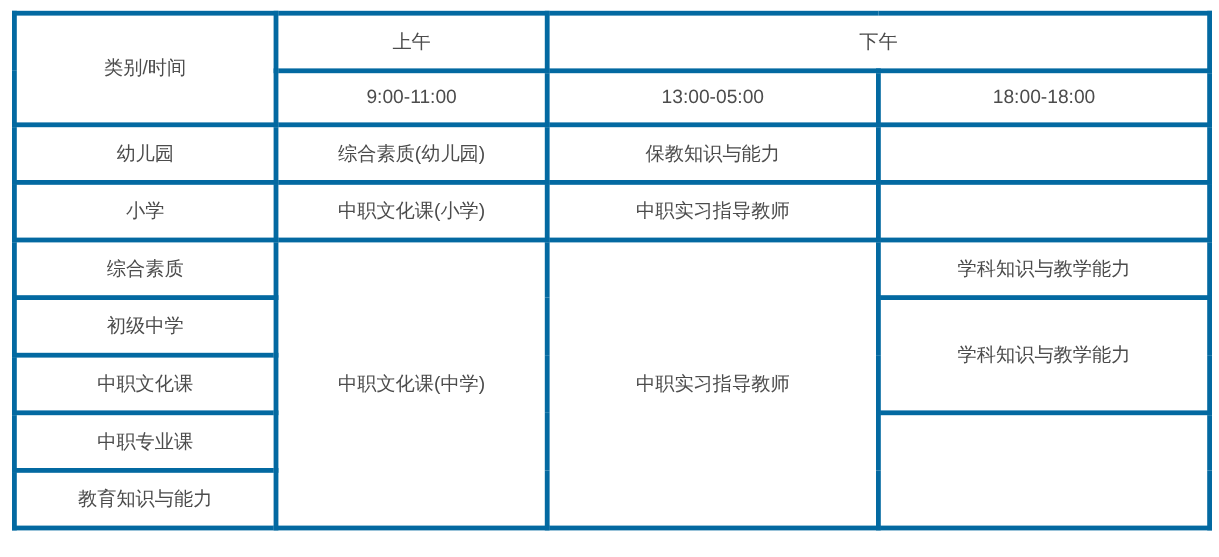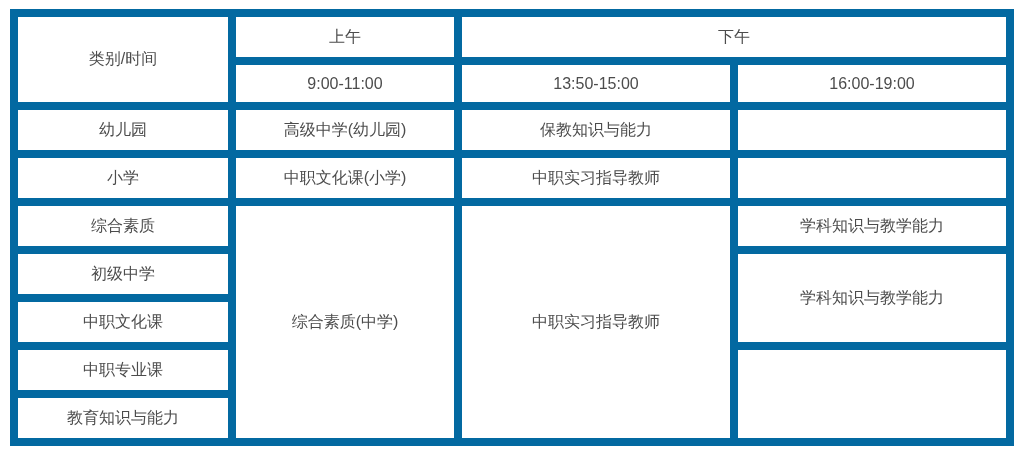--- a/index.html
+++ b/index.html
@@ -13,21 +13,21 @@
   }
   .table-wrap {
     padding: 9px 0 0 10px;
   }
   table.schedule {
     border-collapse: collapse;
     table-layout: fixed;
     width: 996px;
   }
   table.schedule td {
-    border: 8px solid #0369a1;
+    border: 4px solid #0369a1;
     text-align: center;
     vertical-align: middle;
     color: #4c4c4c;
     font-size: 16px;
     padding: 0 4px;
     overflow: hidden;
     white-space: nowrap;
   }
   tr.h48 { height: 48px; }
   tr.h45 { height: 45px; }
@@ -44,41 +44,41 @@
       <col style="width:276px">
     </colgroup>
     <tbody>
       <tr class="h48">
         <td rowspan="2">类别/时间</td>
         <td>上午</td>
         <td colspan="2">下午</td>
       </tr>
       <tr class="h45">
         <td>9:00-11:00</td>
-        <td>13:50-15:00</td>
-        <td>16:00-19:00</td>
+        <td>13:00-05:00</td>
+        <td>18:00-18:00</td>
       </tr>
 
       <tr class="h48">
         <td>幼儿园</td>
-        <td>高级中学(幼儿园)</td>
+        <td>综合素质(幼儿园)</td>
         <td>保教知识与能力</td>
         <td></td>
       </tr>
 
       <tr class="h48">
         <td>小学</td>
         <td>中职文化课(小学)</td>
         <td>中职实习指导教师</td>
         <td></td>
       </tr>
 
       <tr class="h48">
         <td>综合素质</td>
-        <td rowspan="5">综合素质(中学)</td>
+        <td rowspan="5">中职文化课(中学)</td>
         <td rowspan="5">中职实习指导教师</td>
         <td>学科知识与教学能力</td>
       </tr>
 
       <tr class="h48">
         <td>初级中学</td>
         <td rowspan="2">学科知识与教学能力</td>
       </tr>
 
       <tr class="h48">

